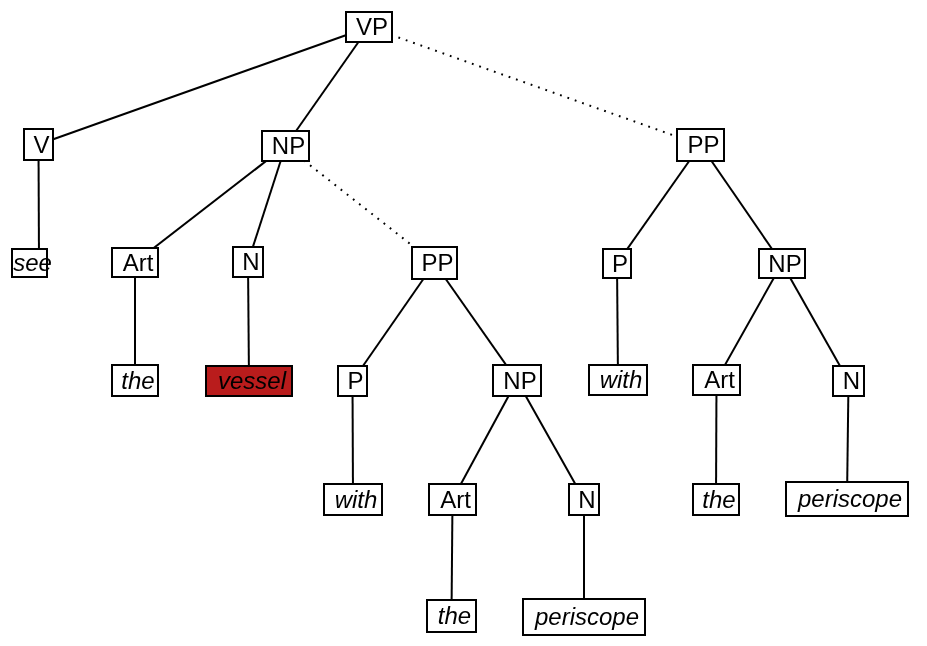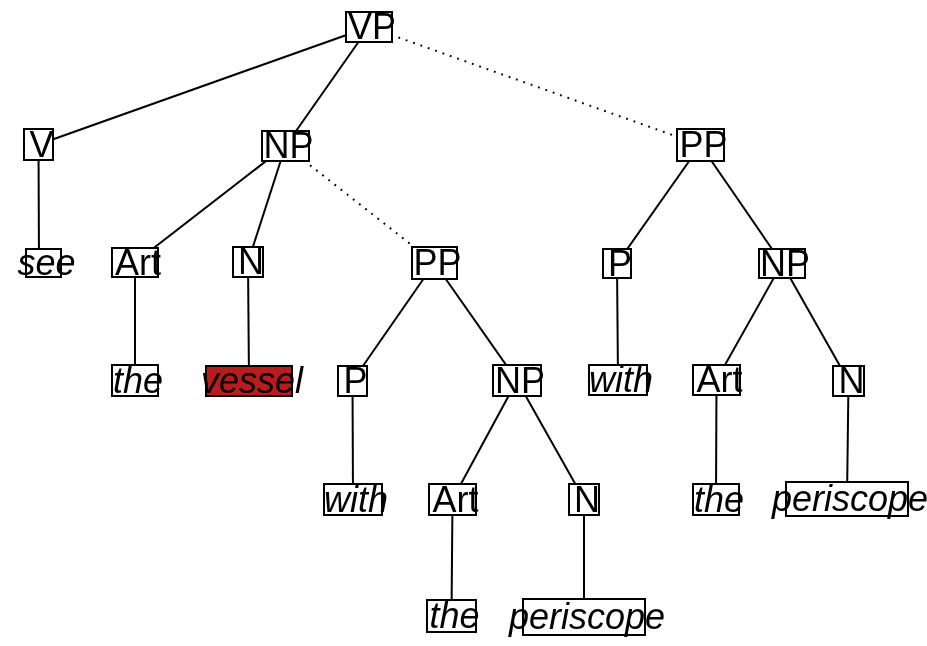--- a/index.html
+++ b/index.html
@@ -30,21 +30,21 @@
     height: 646px;
   }
   .node {
     position: absolute;
     box-sizing: border-box;
     border: 2px solid #000000;
     background: #ffffff;
     display: flex;
     align-items: center;
     justify-content: center;
-    font-size: 36px;
+    font-size: 24px;
     line-height: 1;
     color: #000000;
     white-space: nowrap;
     letter-spacing: 0;
     padding-left: 6px;
   }
   .node.terminal {
     font-style: italic;
   }
 </style>
@@ -75,21 +75,21 @@
       <line x1="782" y1="263.5" x2="716.5" y2="380" stroke="#000000" stroke-width="2"></line>
       <line x1="782" y1="263.5" x2="848.5" y2="381" stroke="#000000" stroke-width="2"></line>
       <line x1="716.5" y1="380" x2="716" y2="499.5" stroke="#000000" stroke-width="2"></line>
       <line x1="848.5" y1="381" x2="847" y2="499" stroke="#000000" stroke-width="2"></line>
     </svg>
   <div id="nodes-layer">
       <div class="node" style="left: 345px; top: 11px; width: 48px; height: 32px; border-color: rgb(0, 0, 0); background: rgb(255, 255, 255); color: rgb(0, 0, 0);">VP</div>
       <div class="node" style="left: 23px; top: 128px; width: 31px; height: 33px; border-color: rgb(0, 0, 0); background: rgb(255, 255, 255); color: rgb(0, 0, 0);">V</div>
       <div class="node" style="left: 261px; top: 130px; width: 49px; height: 32px; border-color: rgb(0, 0, 0); background: rgb(255, 255, 255); color: rgb(0, 0, 0);">NP</div>
       <div class="node" style="left: 676px; top: 128px; width: 49px; height: 34px; border-color: rgb(0, 0, 0); background: rgb(255, 255, 255); color: rgb(0, 0, 0);">PP</div>
-      <div class="node terminal" style="left: 11px; top: 248px; width: 37px; height: 30px; border-color: rgb(0, 0, 0); background: rgb(255, 255, 255); color: rgb(0, 0, 0); margin-left: 14px;">see</div>
+      <div class="node terminal" style="left: 11px; top: 248px; width: 37px; height: 30px; border-color: rgb(0, 0, 0); background: rgb(255, 255, 255); color: rgb(0, 0, 0);">see</div>
       <div class="node" style="left: 111px; top: 247px; width: 48px; height: 31px; border-color: rgb(0, 0, 0); background: rgb(255, 255, 255); color: rgb(0, 0, 0);">Art</div>
       <div class="node" style="left: 232px; top: 246px; width: 32px; height: 32px; border-color: rgb(0, 0, 0); background: rgb(255, 255, 255); color: rgb(0, 0, 0);">N</div>
       <div class="node" style="left: 411px; top: 246px; width: 47px; height: 34px; border-color: rgb(0, 0, 0); background: rgb(255, 255, 255); color: rgb(0, 0, 0);">PP</div>
       <div class="node" style="left: 602px; top: 248px; width: 30px; height: 31px; border-color: rgb(0, 0, 0); background: rgb(255, 255, 255); color: rgb(0, 0, 0);">P</div>
       <div class="node" style="left: 758px; top: 248px; width: 48px; height: 31px; border-color: rgb(0, 0, 0); background: rgb(255, 255, 255); color: rgb(0, 0, 0);">NP</div>
       <div class="node terminal" style="left: 111px; top: 364px; width: 48px; height: 33px; border-color: rgb(0, 0, 0); background: rgb(255, 255, 255); color: rgb(0, 0, 0);">the</div>
       <div class="node terminal" style="left: 205px; top: 365px; width: 88px; height: 32px; border-color: rgb(0, 0, 0); background: #b91c1c; color: rgb(0, 0, 0);">vessel</div>
       <div class="node" style="left: 337px; top: 365px; width: 31px; height: 32px; border-color: rgb(0, 0, 0); background: rgb(255, 255, 255); color: rgb(0, 0, 0);">P</div>
       <div class="node" style="left: 492px; top: 364px; width: 50px; height: 33px; border-color: rgb(0, 0, 0); background: rgb(255, 255, 255); color: rgb(0, 0, 0);">NP</div>
       <div class="node terminal" style="left: 588px; top: 364px; width: 60px; height: 32px; border-color: rgb(0, 0, 0); background: rgb(255, 255, 255); color: rgb(0, 0, 0);">with</div>

